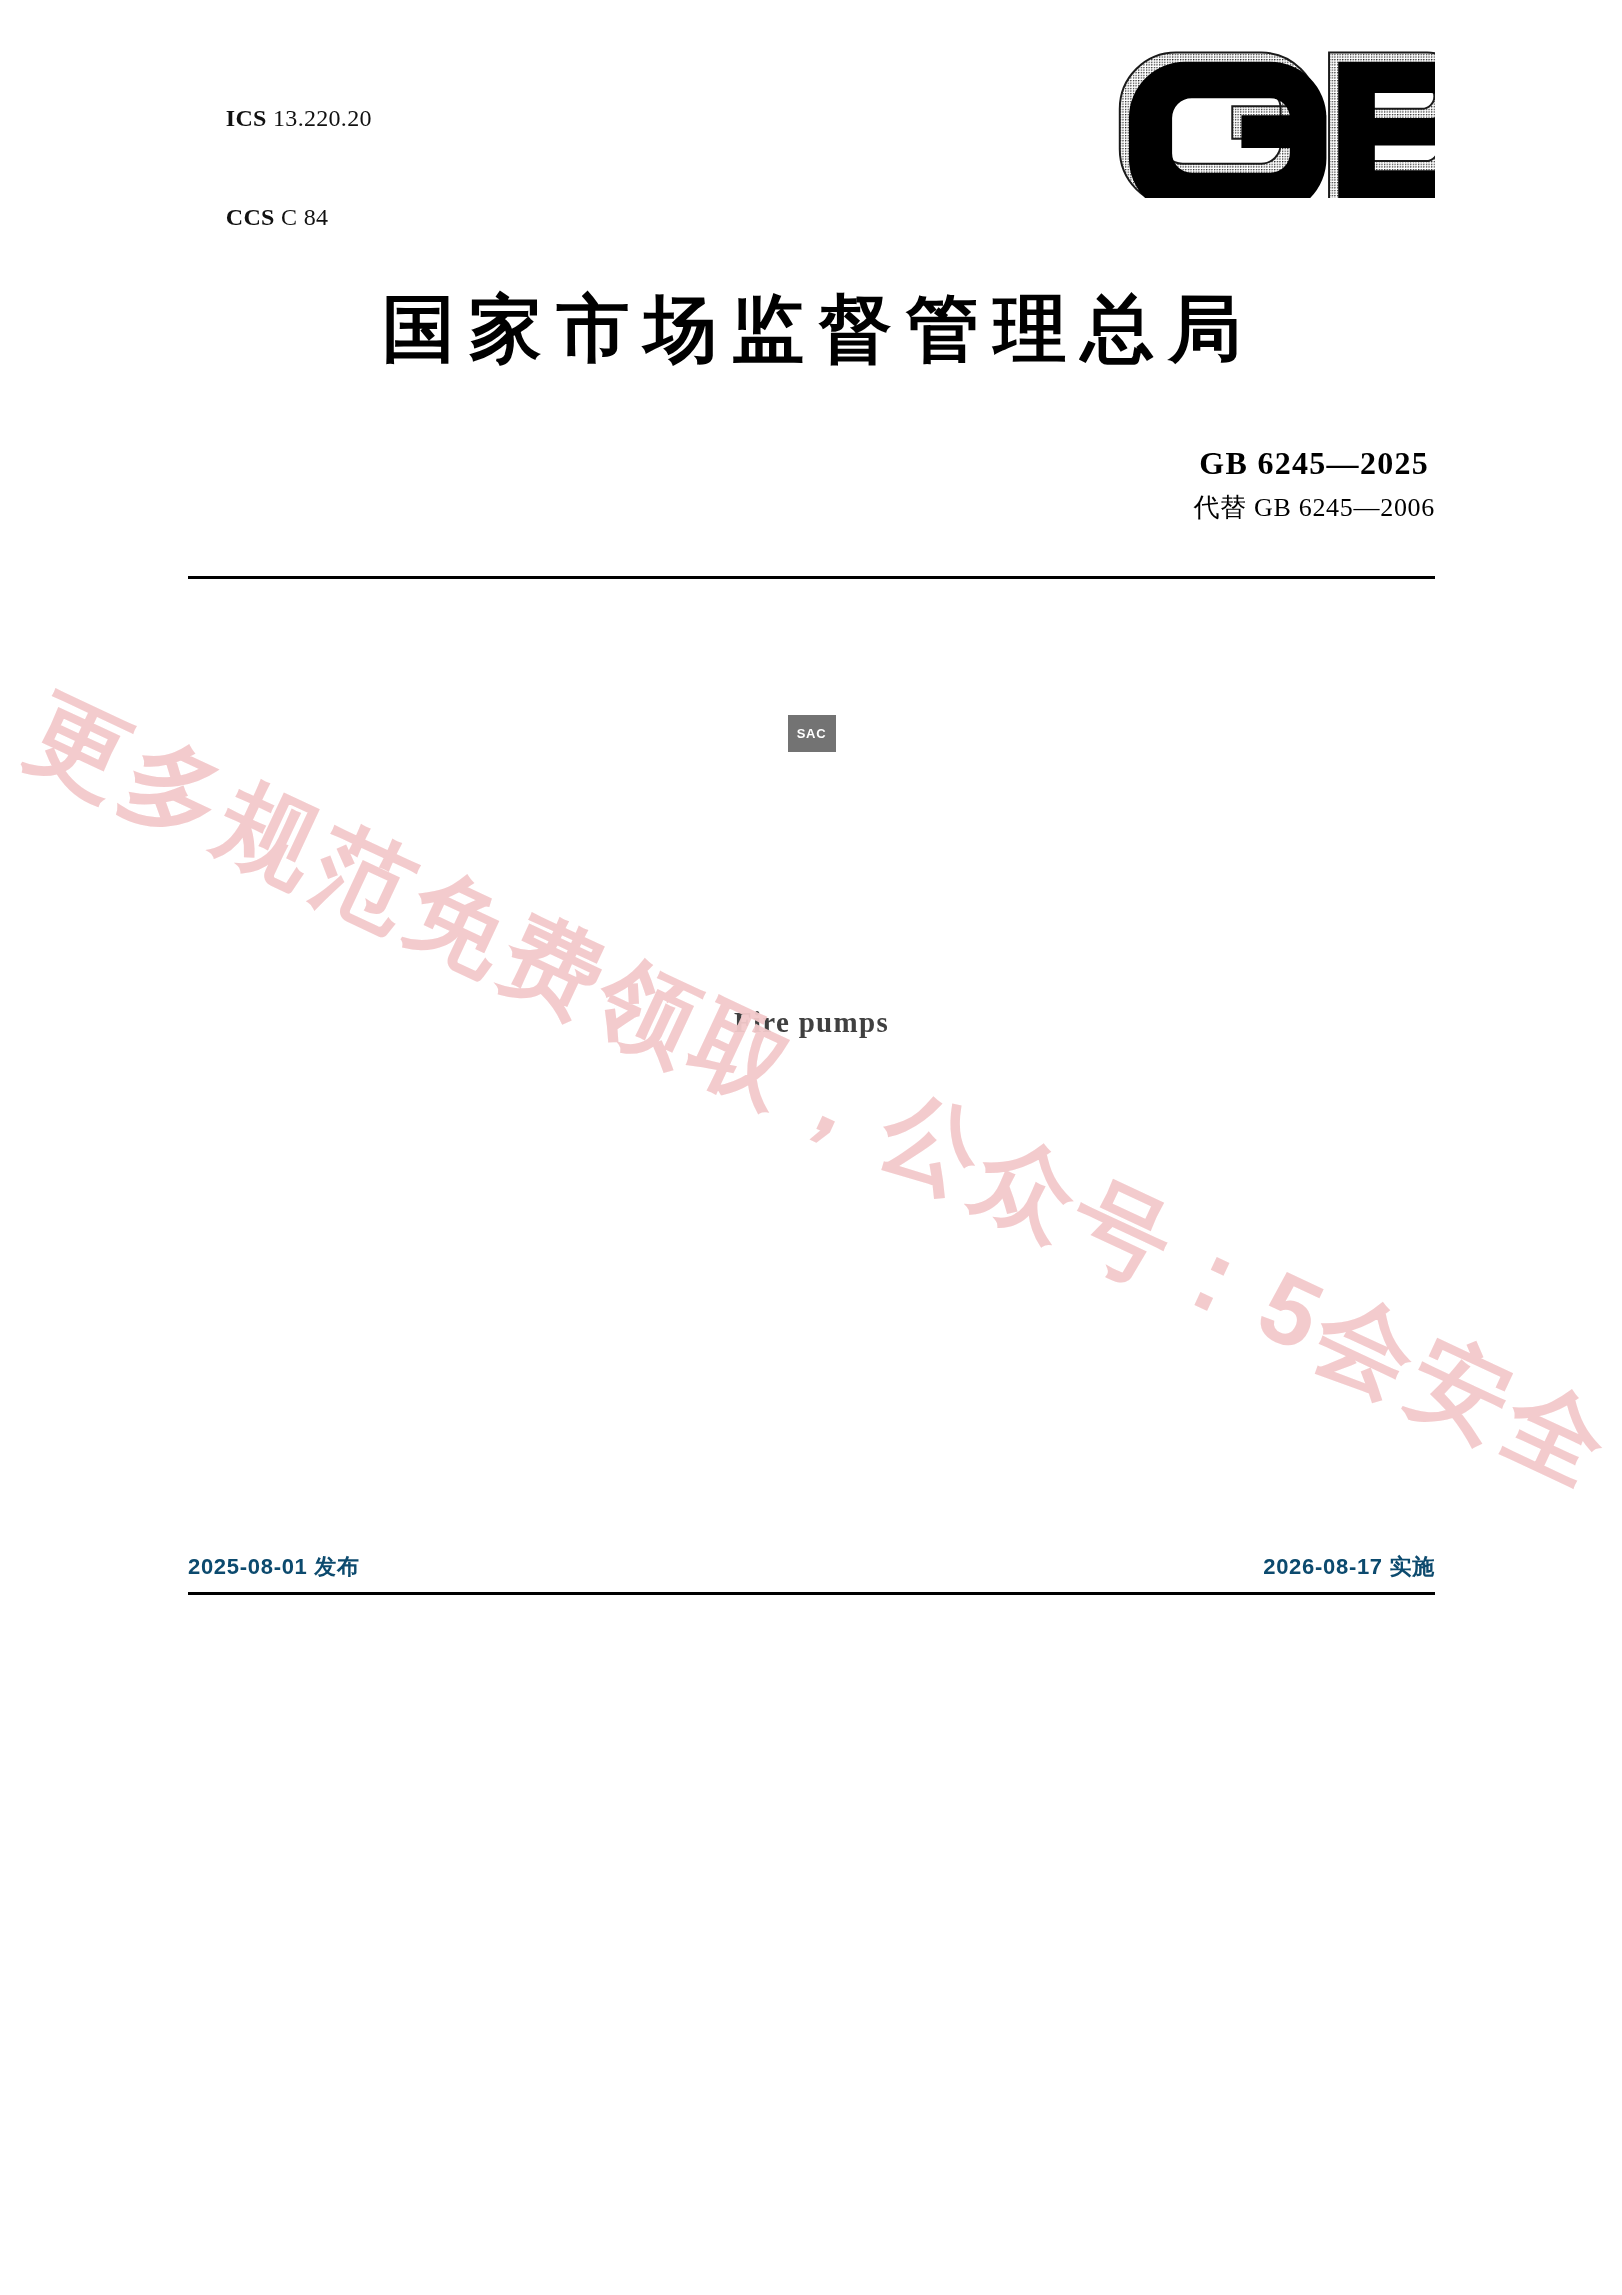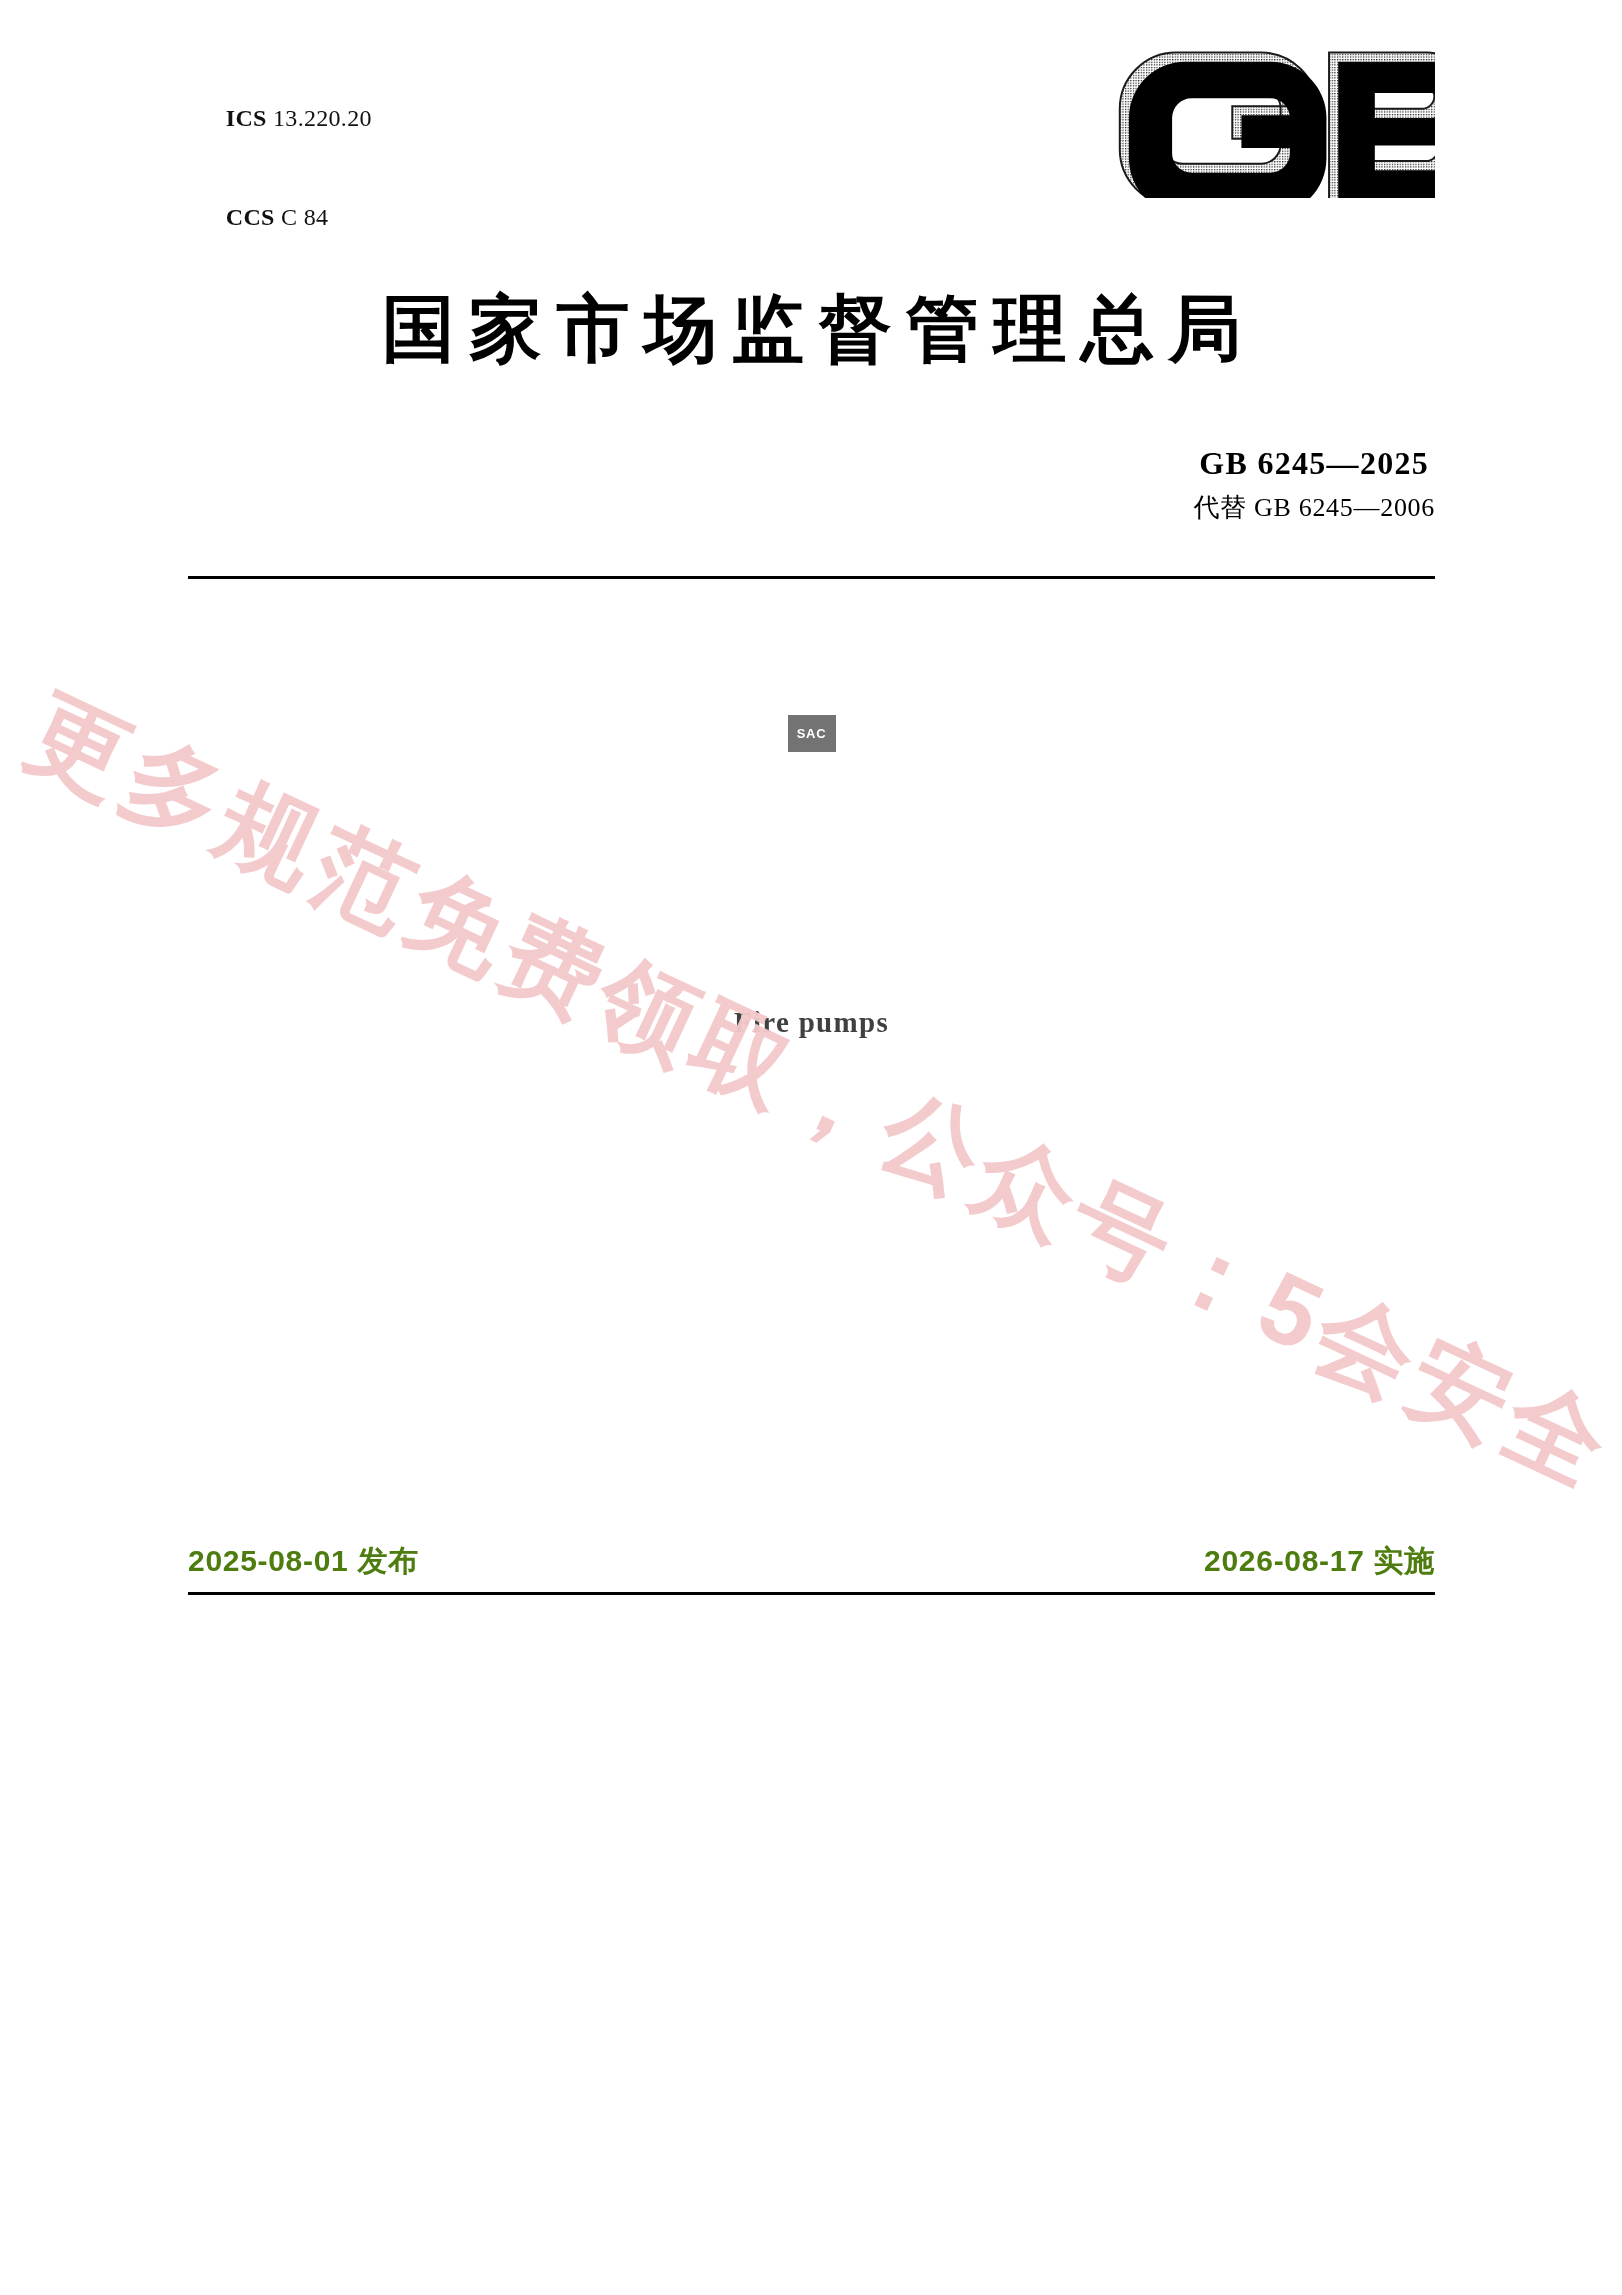--- a/index.html
+++ b/index.html
@@ -159,23 +159,23 @@
   .dates-row {
     position: absolute;
     left: 188px;
     right: 188px;
     bottom: 340px;
     display: flex;
     justify-content: space-between;
     align-items: center;
     font-family: "Liberation Sans", sans-serif;
     font-weight: bold;
-    font-size: 30px;
+    font-size: 22px;
     letter-spacing: 0.7px;
-    color: #4d7c0f;
+    color: #0c4a6e;
   }
 
   
   .issuer-block {
     position: absolute;
     left: 0;
     right: 0;
     bottom: 183px;
     display: flex;
     justify-content: center;

